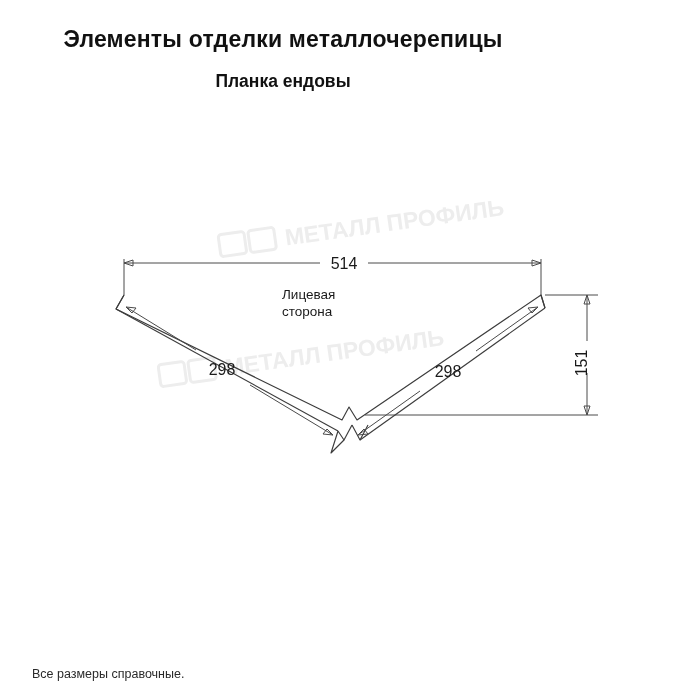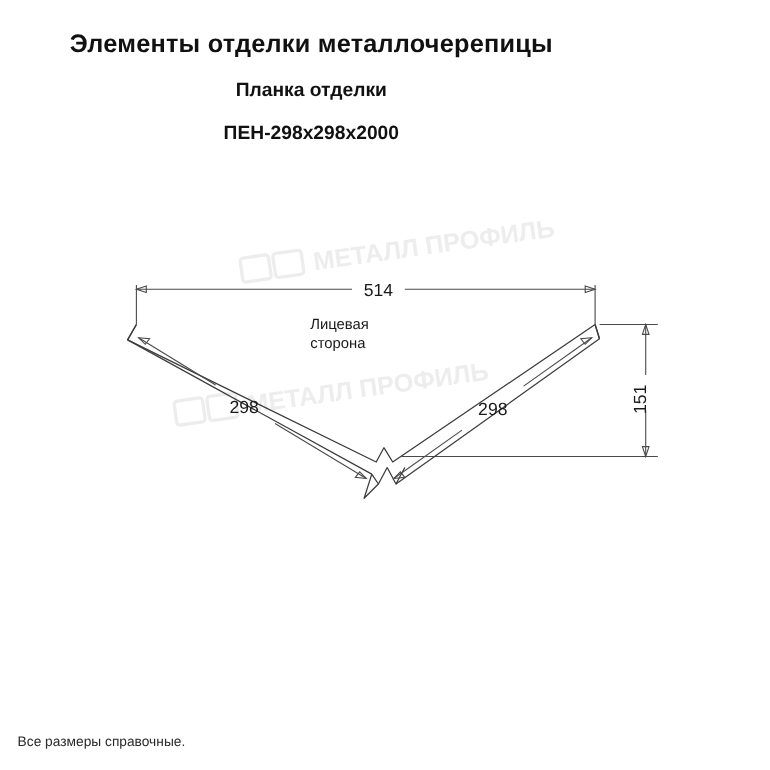--- a/index.html
+++ b/index.html
@@ -49,21 +49,21 @@
     left: 0;
     top: 195px;
     width: 700px;
     height: 395px;
   }
   .drawing svg {
     display: block;
   }
   .footer {
     position: absolute;
-    left: 16px;
+    left: 32px;
     bottom: 16px;
     font-size: 12.5px;
     line-height: 1.6;
     color: #2a2a2a;
   }
   .footer div {
     white-space: nowrap;
   }
   .wm-text {
     font-family: "Liberation Sans", sans-serif;
@@ -98,23 +98,22 @@
   }
 </style>
 </head>
 <body>
 
 <div class="page">
 
   <div class="header">
     <h1>Элементы отделки металлочерепицы</h1>
     <div class="subtitle">
-      <div>Планка отделки</div>
+      <div>Планка ендовы</div>
     </div>
-    <div class="code">ПЕН-298x298x2000</div>
   </div>
 
   <div class="drawing">
     <svg width="700" height="395" viewBox="0 0 700 395" xmlns="http://www.w3.org/2000/svg">
 
       <g opacity="1">
         <g transform="translate(218,40) rotate(-8)">
           <rect class="wm-shape" x="0" y="0" width="26" height="22" rx="3"></rect>
           <rect class="wm-shape" x="30" y="0" width="26" height="22" rx="3"></rect>
           <text class="wm-text" x="66" y="20" font-size="23">МЕТАЛЛ ПРОФИЛЬ</text>

